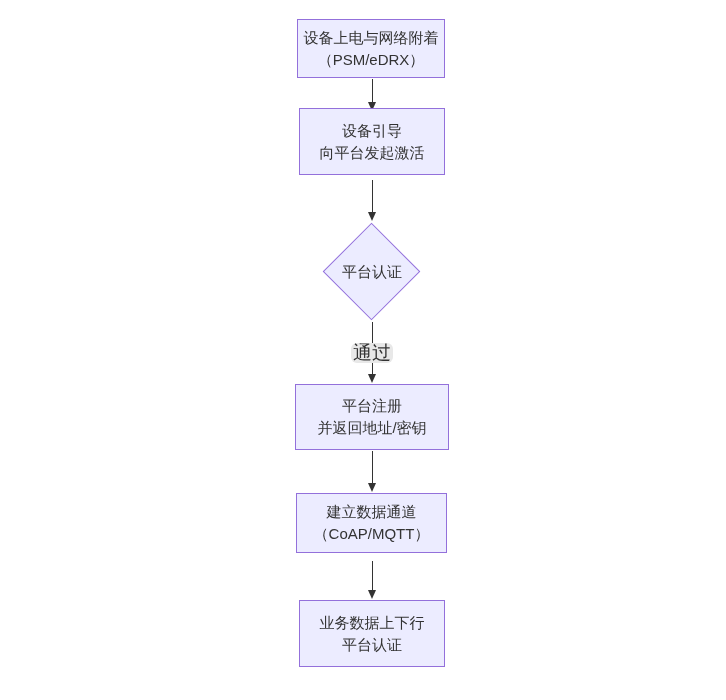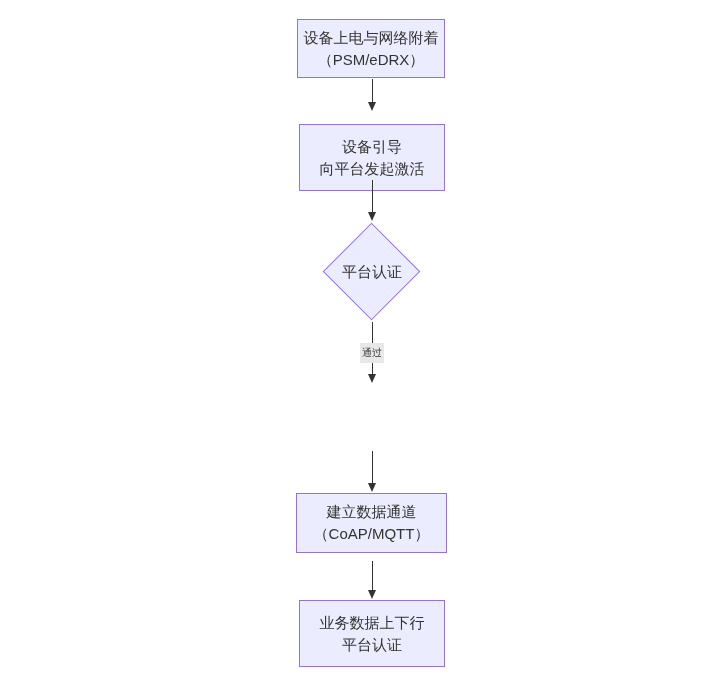--- a/index.html
+++ b/index.html
@@ -65,62 +65,67 @@
     width:0;height:0;
     border-left:4px solid transparent;
     border-right:4px solid transparent;
     border-top:9px solid var(--arrow-color);
   }
   .edge-label{
     position:absolute;
     transform:translateX(-50%);
     background:var(--edge-label-bg);
     padding:0 2px;
-    font-size:10px;
+    font-size:19px;
     line-height:20px;
     color:var(--text-color);
     z-index:2;
+    border-radius:6px;
   }
 </style>
 </head>
 <body>
 
 <div class="canvas">
 
   <div class="node" style="left:297px;top:19px;width:148px;height:59px">
     <span class="node-label">设备上电与网络附着
 （PSM/eDRX）</span>
   </div>
 
   <div class="arrow" style="left:372px;top:79px;height:32px">
     <div class="arrow-line"></div>
     <div class="arrow-head"></div>
   </div>
 
-  <div class="node" style="left:299px;top:124px;width:146px;height:67px">
+  <div class="node" style="left:299px;top:108px;width:146px;height:67px">
     <span class="node-label">设备引导
 向平台发起激活</span>
   </div>
 
   <div class="arrow" style="left:372px;top:180px;height:41px">
     <div class="arrow-line"></div>
     <div class="arrow-head"></div>
   </div>
 
   <div class="diamond-wrap" style="left:322px;top:222px">
     <div class="diamond-shape"></div>
     <span class="node-label diamond-label">平台认证</span>
   </div>
 
   <div class="arrow" style="left:372px;top:322px;height:61px">
     <div class="arrow-line"></div>
     <div class="arrow-head"></div>
   </div>
   <div class="edge-label" style="left:372px;top:343px">通过</div>
 
+  <div class="node" style="left:295px;top:384px;width:154px;height:66px">
+    <span class="node-label">平台注册
+并返回地址/密钥</span>
+  </div>
 
   <div class="arrow" style="left:372px;top:451px;height:41px">
     <div class="arrow-line"></div>
     <div class="arrow-head"></div>
   </div>
 
   <div class="node" style="left:296px;top:493px;width:151px;height:60px">
     <span class="node-label">建立数据通道
 （CoAP/MQTT）</span>
   </div>

